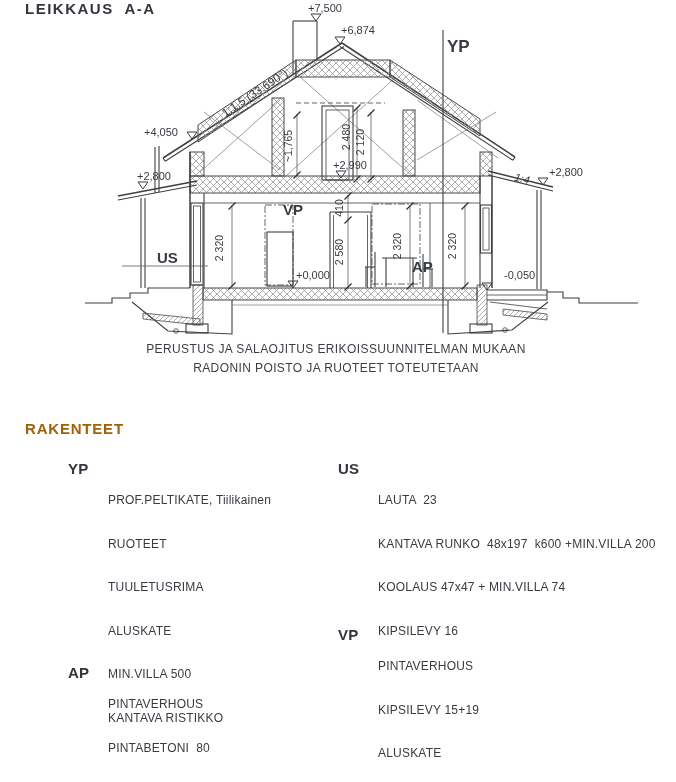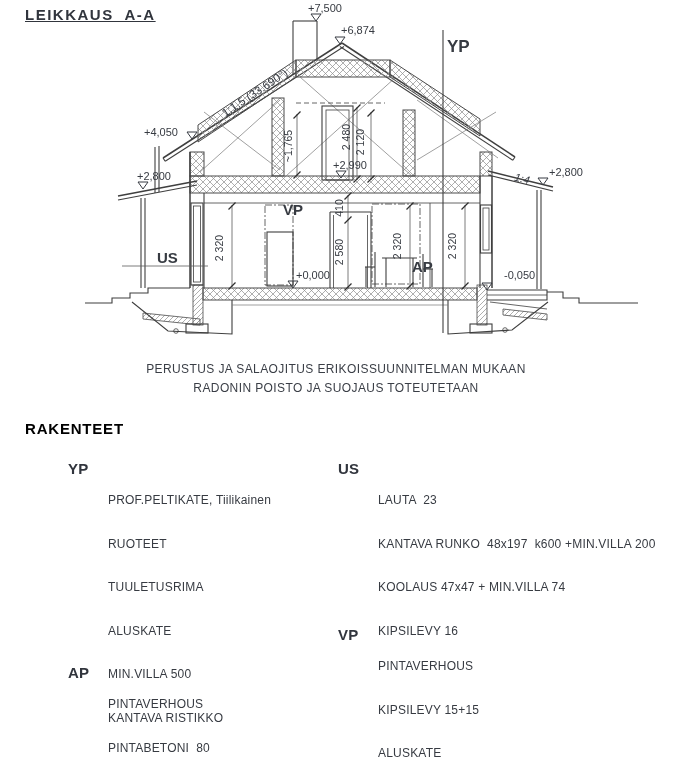--- a/index.html
+++ b/index.html
@@ -1,25 +1,25 @@
 <!DOCTYPE html>
 <html><head>
 <meta charset="utf-8">
 <style>
   html,body{margin:0;padding:0;background:#ffffff;}
   .page{position:relative;width:676px;height:782px;background:#fff;
         font-family:"Liberation Sans",sans-serif;color:#373b42;overflow:hidden;}
-  .title{position:absolute;left:25px;top:6px;font-size:15px;font-weight:bold;
-         letter-spacing:1.5px;white-space:pre;color:#31353d;text-decoration:underline;}
+  .title{position:absolute;left:25px;top:0;font-size:15px;font-weight:bold;
+         letter-spacing:1.5px;white-space:pre;color:#31353d;}
   svg{position:absolute;left:0;top:0;}
   svg text{font-family:"Liberation Sans",sans-serif;fill:#373b42;}
-  .caption{position:absolute;left:0;top:360px;width:672px;text-align:center;
+  .caption{position:absolute;left:0;top:340px;width:672px;text-align:center;
            font-size:12px;line-height:19px;letter-spacing:0.4px;color:#3a3e46;}
   .rak-title{position:absolute;left:25px;top:420px;font-size:15px;font-weight:bold;
-             letter-spacing:0.8px;color:#000000;}
+             letter-spacing:0.8px;color:#a16207;}
   .spec{position:absolute;font-size:12px;line-height:14.5px;letter-spacing:0.2px;}
   .spec .code{position:absolute;left:0;top:-2px;font-size:15px;font-weight:bold;color:#31353d;}
   .spec .lines{padding-left:40px;white-space:pre;}
   .ln{stroke:#3f3f3f;stroke-width:1.1;fill:none;}
   .thick{stroke-width:1.5;}
   .thin{stroke-width:0.8;}
   .hair{stroke:#777;stroke-width:0.7;}
   .hatch{fill:url(#xh);stroke:#4a4a4a;stroke-width:1;}
   .dhatch{fill:url(#dh);stroke:#4a4a4a;stroke-width:0.8;}
   .dim{stroke:#5a5a5a;stroke-width:0.8;fill:none;}
@@ -214,21 +214,21 @@
     <text x="514" y="182" font-size="11" font-style="italic" transform="rotate(13 520 180)">1:4</text>
     <text class="lvl" x="549" y="176">+2,800</text>
     <text class="dimtxt" x="292" y="146" text-anchor="middle" transform="rotate(-90 292 146)">~1,765</text>
     <text class="dimtxt" x="350" y="137" text-anchor="middle" transform="rotate(-90 350 137)">2 480</text>
     <text class="dimtxt" x="364" y="142" text-anchor="middle" transform="rotate(-90 364 142)">2 120</text>
     <text class="lvl" x="333" y="169">+2,990</text>
   </svg>
 
   <div class="caption">
     <div>PERUSTUS JA SALAOJITUS ERIKOISSUUNNITELMAN MUKAAN</div>
-    <div>RADONIN POISTO JA SUOJAUS TOTEUTETAAN</div>
+    <div>RADONIN POISTO JA RUOTEET TOTEUTETAAN</div>
   </div>
 
   <div class="rak-title">RAKENTEET</div>
 
   <div class="spec" style="left:68px;top:464px;">
     <span class="code">YP</span>
     <div class="lines">
       <div>PROF.PELTIKATE, Tiilikainen</div>
       <div>RUOTEET</div>
       <div>TUULETUSRIMA</div>
@@ -250,21 +250,21 @@
       <div>KOOLAUS 47x47 + MIN.VILLA 74</div>
       <div>KIPSILEVY 16</div>
       
     </div>
   </div>
 
   <div class="spec" style="left:338px;top:630px;">
     <span class="code">VP</span>
     <div class="lines">
       <div>PINTAVERHOUS</div>
-      <div>KIPSILEVY 15+15</div>
+      <div>KIPSILEVY 15+19</div>
       <div>ALUSKATE</div>
       
       
       
       
     </div>
   </div>
 
   <div class="spec" style="left:68px;top:668px;">
     <span class="code">AP</span>

